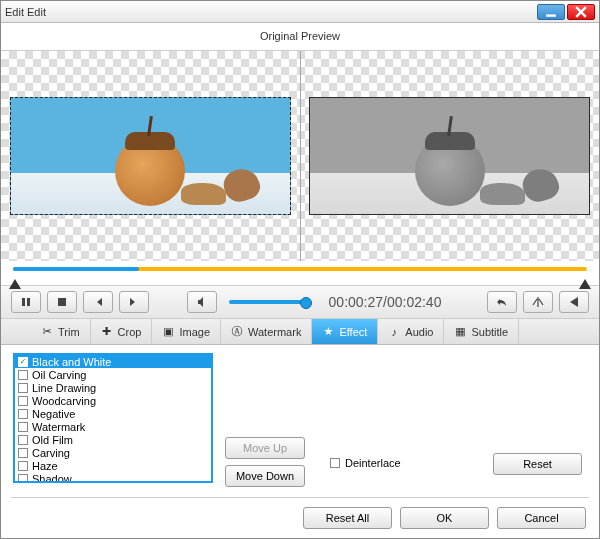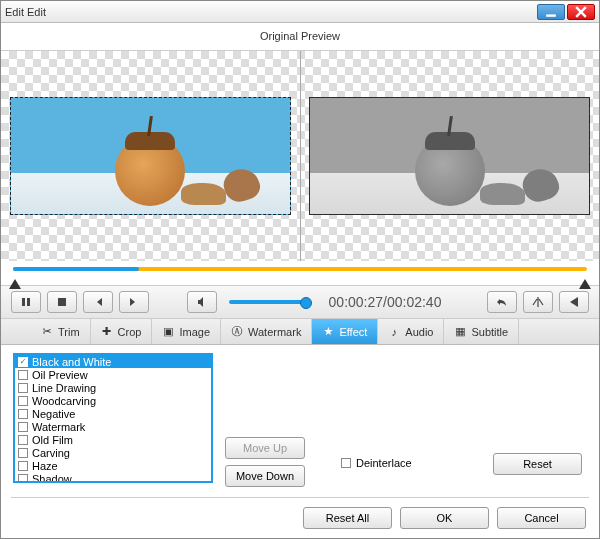--- a/index.html
+++ b/index.html
@@ -42,21 +42,21 @@
 .tab.active .tab-icon{color:#fff}
 .panel{padding:8px 12px;display:flex;gap:12px;height:150px}
 .effect-list{width:200px;height:130px;border:2px solid #1c9be8;background:#fff;overflow-y:scroll;position:relative}
 .effect-item{display:flex;align-items:center;height:13px;padding:0 3px;gap:4px;font-size:10px}
 .effect-item.sel{background:#1c9be8;color:#fff}
 .chk{width:10px;height:10px;border:1px solid #888;background:#fff;display:flex;align-items:center;justify-content:center;font-size:8px;color:#2a8a2a}
 .effect-item.sel .chk{border-color:#fff}
 .mid-col{display:flex;flex-direction:column;gap:6px;justify-content:flex-end}
 .movebtn{width:80px;height:22px;background:linear-gradient(#fefefe,#e4e4e4);border:1px solid #999;border-radius:3px;font-size:11px}
 .movebtn:disabled{color:#999}
-.deint{display:flex;align-items:center;gap:5px;margin-left:24px}
+.deint{display:flex;align-items:center;gap:5px;margin-left:13px}
 .reset-single{position:absolute;right:18px;bottom:64px}
 .footer{position:absolute;bottom:10px;right:14px;display:flex;gap:8px}
 .btn{width:89px;height:22px;background:linear-gradient(#fefefe,#e4e4e4);border:1px solid #999;border-radius:3px;font-size:11px}
 .sep{border-top:1px solid #ccc;margin:2px 10px}
 svg{width:12px;height:12px}
 </style>
 </head>
 <body>
 
 <div class="titlebar">
@@ -183,21 +183,21 @@
 </div>
 
 <div class="panel">
   <div class="effect-list" id="effect-list">
       <div class="effect-item sel">
         <span class="chk">✓</span>
         <span>Black and White</span>
       </div>
       <div class="effect-item">
         <span class="chk"></span>
-        <span>Oil Preview</span>
+        <span>Oil Carving</span>
       </div>
       <div class="effect-item">
         <span class="chk"></span>
         <span>Line Drawing</span>
       </div>
       <div class="effect-item">
         <span class="chk"></span>
         <span>Woodcarving</span>
       </div>
       <div class="effect-item">

